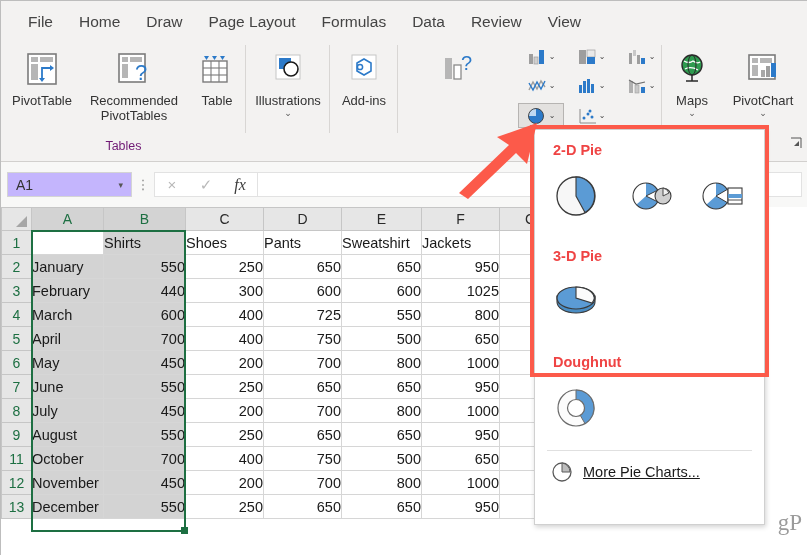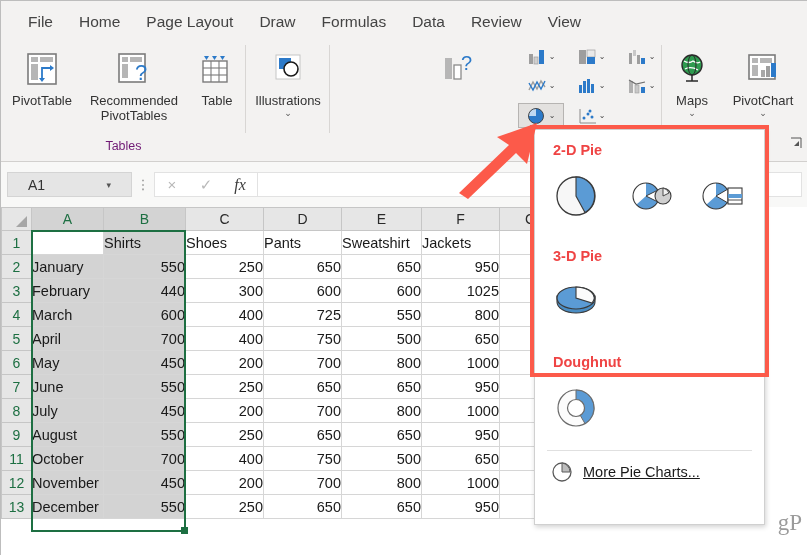--- a/index.html
+++ b/index.html
@@ -60,22 +60,22 @@
   .dlg-launcher {
     position: absolute; right: 6px; bottom: 4px; font-size: 11px; color: #666;
   }
 
   
   .fbar {
     position: absolute; left: 0; top: 161px; width: 807px; height: 45px;
     background: #f8f8f7; display: flex; align-items: center; padding: 0 6px;
   }
   .namebox {
-    width: 125px; height: 25px; background: #e5e5e5; border: 1px solid #d4d4d4;
-    display: flex; align-items: center; padding: 0 20px; font-size: 14px; color: #333;
+    width: 125px; height: 25px; background: #c4b5fd; border: 1px solid #d4d4d4;
+    display: flex; align-items: center; padding: 0 8px; font-size: 14px; color: #333;
   }
   .namebox .nbv { flex: 1; }
   .namebox .nbc { font-size: 9px; color: #555; }
   .dots { width: 22px; text-align: center; color: #888; font-size: 13px; letter-spacing: 0; }
   .fbtns {
     display: flex; align-items: center; height: 25px; border: 1px solid #e2e2e2;
     background: #fff; border-right: none;
   }
   .fbtn { width: 34px; text-align: center; font-size: 15px; color: #b8b8b8; }
   .fbtn.fx { color: #3b3b3b; font-style: italic; font-family: "Liberation Serif", serif; font-size: 16px; }
@@ -133,22 +133,22 @@
   .arrow { position: absolute; left: 452px; top: 118px; z-index: 46; pointer-events: none; }
 </style>
 </head>
 <body>
 
 <div id="app">
 
   <div class="tabbar">
     <div class="tab"><span>File</span></div>
     <div class="tab"><span>Home</span></div>
+    <div class="tab"><span>Draw</span></div>
     <div class="tab"><span>Page Layout</span></div>
-    <div class="tab"><span>Draw</span></div>
     <div class="tab"><span>Formulas</span></div>
     <div class="tab"><span>Data</span></div>
     <div class="tab"><span>Review</span></div>
     <div class="tab"><span>View</span></div>
   </div>
 
   <div class="ribbon">
 
     <div class="rgroup" style="left:0; width:245px;">
       <div class="bigbtn" style="left:6px; top:10px; width:70px;">
@@ -205,20 +205,33 @@
             <rect x="11" y="8" width="12" height="11" fill="#2c7ac9"></rect>
             <circle cx="23" cy="19" r="7" fill="#fff" stroke="#1a1a1a" stroke-width="1.6"></circle>
           </svg>
         </div>
         <div class="lb">Illustrations</div>
         <span class="chev">⌄</span>
       </div>
       <div class="gsep"></div>
     </div>
 
+    <div class="rgroup" style="left:329px; width:68px;">
+      <div class="bigbtn" style="left:0px; top:10px; width:68px;">
+        <div class="ic">
+          <svg width="40" height="40" viewBox="0 0 40 40">
+            <rect x="8" y="5" width="24" height="24" fill="#fff" stroke="#c6c6c6" stroke-width="1"></rect>
+            <path d="M20 9 l7 4 l0 8 l-7 4 l-7 -4 l0 -8 z" fill="none" stroke="#2c7ac9" stroke-width="1.6"></path>
+            <circle cx="16" cy="17" r="2.6" fill="none" stroke="#2c7ac9" stroke-width="1.5"></circle>
+          </svg>
+        </div>
+        <div class="lb">Add-ins</div>
+      </div>
+      <div class="gsep"></div>
+    </div>
 
     <div class="rgroup" style="left:397px; width:264px;">
       <div class="bigbtn" style="left:2px; top:10px; width:112px;">
         <div class="ic">
           <svg width="40" height="40" viewBox="0 0 40 40">
             <rect x="9" y="8" width="7" height="21" fill="#b6b6b6"></rect>
             <rect x="18" y="15" width="7" height="14" fill="#fff" stroke="#8a8a8a" stroke-width="1.3"></rect>
             <text x="25" y="20" font-family="Liberation Sans, sans-serif" font-size="20" fill="#2c7ac9">?</text>
           </svg>
         </div>

